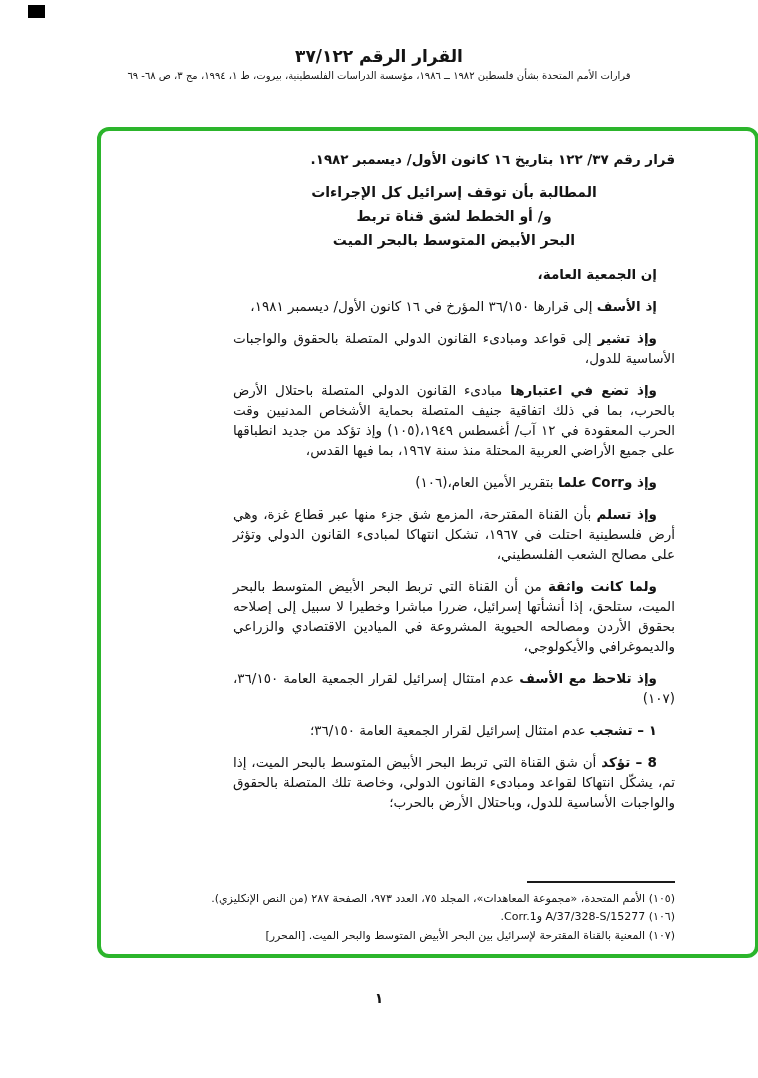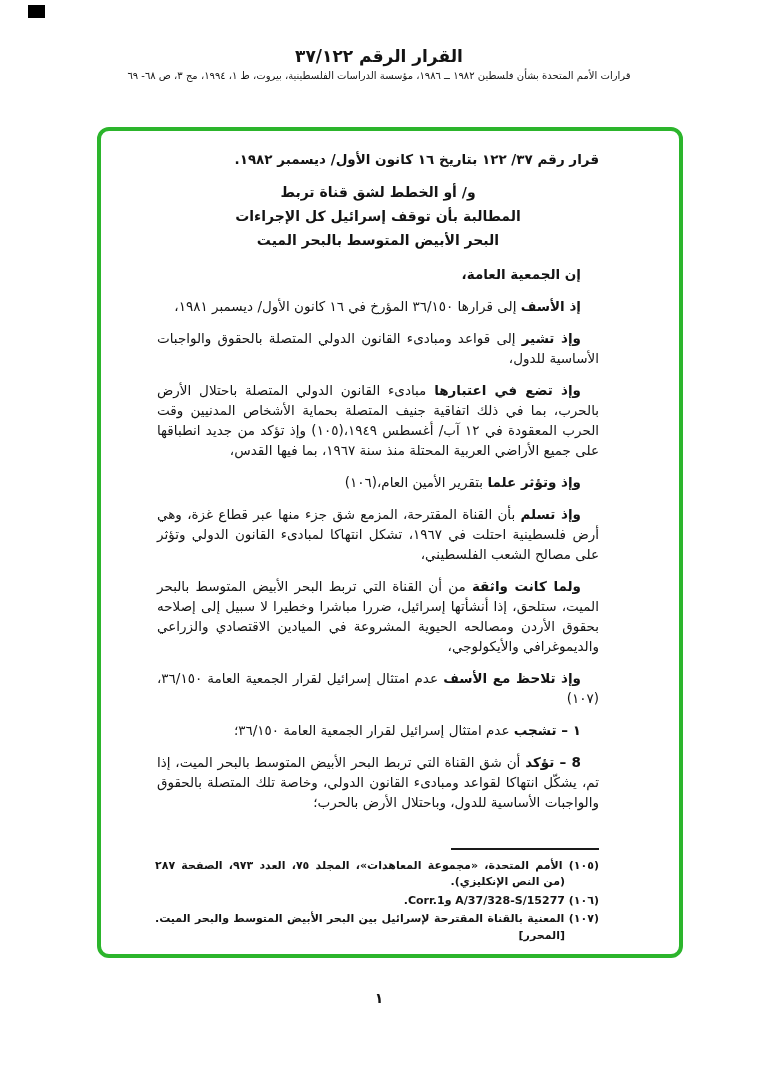--- a/index.html
+++ b/index.html
@@ -13,21 +13,21 @@
   .page { position: relative; width: 758px; height: 1078px; direction: rtl; overflow: hidden; padding-left: 16px; }
 
   .corner-mark { position: absolute; left: 28px; top: 5px; width: 17px; height: 13px; background: #000; }
 
   .page-header { position: absolute; top: 46px; left: 0; right: 0; text-align: center; }
   .header-title { font-weight: bold; font-size: 17px; letter-spacing: 0.5px; }
   .header-subtitle { font-size: 10px; margin-top: 4px; white-space: nowrap; }
 
   .green-frame {
     position: absolute; left: 97px; top: 127px;
-    width: 586px; height: 831px;
+    width: 662px; height: 831px;
     border: 4px solid #2cb52c; border-radius: 12px;
     padding: 14px 54px 10px 54px;
     overflow: hidden;
     background: #ffffff;
   }
   .doc-body { width: 442px; margin-right: 26px; }
 
   .date-line { font-weight: bold; font-size: 13.5px; line-height: 21px; margin: 4px 0 10px; }
   .doc-title { text-align: center; font-weight: bold; font-size: 14px; line-height: 24px; margin: 0 0 12px; }
 
@@ -35,21 +35,21 @@
     margin: 12px 0 6px;
     font-size: 13.5px; line-height: 20px;
     text-align: justify;
     text-indent: 18px;
   }
   .lead { font-weight: bold; }
 
   .fn-block { position: absolute; bottom: 8px; right: 80px; left: 54px; }
   .footnote-rule { width: 148px; height: 0; border-top: 2px solid #1a1a1a; margin: 0 0 8px auto; }
   .footnotes { font-size: 11px; line-height: 16.5px; }
-  .footnote { margin: 0 0 2px; padding-right: 34px; text-indent: -34px; text-align: justify; font-weight: bold; }
+  .footnote { margin: 0 0 2px; padding-right: 34px; text-indent: -34px; text-align: justify; }
   .fn-num { white-space: nowrap; }
 
   .page-number { position: absolute; top: 990px; left: 0; right: 0; text-align: center; font-size: 14px; font-weight: bold; }
 </style>
 </head>
 <body>
 
 <div class="page">
 
   <div class="corner-mark"></div>
@@ -58,30 +58,30 @@
     <div class="header-title">القرار الرقم ٣٧/١٢٢</div>
     <div class="header-subtitle">قرارات الأمم المتحدة بشأن فلسطين ١٩٨٢ ــ ١٩٨٦، مؤسسة الدراسات الفلسطينية، بيروت، ط ١، ١٩٩٤، مج ٣، ص ٦٨- ٦٩</div>
   </header>
 
   <div class="green-frame">
     <div class="doc-body">
 
       <div class="date-line">قرار رقم ٣٧/ ١٢٢ بتاريخ ١٦ كانون الأول/ ديسمبر ١٩٨٢.</div>
 
       <div class="doc-title">
+        <div>المطالبة بأن توقف إسرائيل كل الإجراءات</div>
         <div>و/ أو الخطط لشق قناة تربط</div>
-        <div>المطالبة بأن توقف إسرائيل كل الإجراءات</div>
         <div>البحر الأبيض المتوسط بالبحر الميت</div>
       </div>
 
       <p class="para"><span class="lead">إن الجمعية العامة،</span><span></span></p>
       <p class="para"><span class="lead">إذ الأسف</span><span> إلى قرارها ٣٦/١٥٠ المؤرخ في ١٦ كانون الأول/ ديسمبر ١٩٨١،</span></p>
       <p class="para"><span class="lead">وإذ تشير</span><span> إلى قواعد ومبادىء القانون الدولي المتصلة بالحقوق والواجبات الأساسية للدول،</span></p>
       <p class="para"><span class="lead">وإذ تضع في اعتبارها</span><span> مبادىء القانون الدولي المتصلة باحتلال الأرض بالحرب، بما في ذلك اتفاقية جنيف المتصلة بحماية الأشخاص المدنيين وقت الحرب المعقودة في ١٢ آب/ أغسطس ١٩٤٩،(١٠٥) وإذ تؤكد من جديد انطباقها على جميع الأراضي العربية المحتلة منذ سنة ١٩٦٧، بما فيها القدس،</span></p>
-      <p class="para"><span class="lead">وإذ وتؤثر علما</span><span> بتقرير الأمين العام،(١٠٦)</span></p>
+      <p class="para"><span class="lead">وإذ وCorr علما</span><span> بتقرير الأمين العام،(١٠٦)</span></p>
       <p class="para"><span class="lead">وإذ تسلم</span><span> بأن القناة المقترحة، المزمع شق جزء منها عبر قطاع غزة، وهي أرض فلسطينية احتلت في ١٩٦٧، تشكل انتهاكا لمبادىء القانون الدولي وتؤثر على مصالح الشعب الفلسطيني،</span></p>
       <p class="para"><span class="lead">ولما كانت واثقة</span><span> من أن القناة التي تربط البحر الأبيض المتوسط بالبحر الميت، ستلحق، إذا أنشأتها إسرائيل، ضررا مباشرا وخطيرا لا سبيل إلى إصلاحه بحقوق الأردن ومصالحه الحيوية المشروعة في الميادين الاقتصادي والزراعي والديموغرافي والأيكولوجي،</span></p>
       <p class="para"><span class="lead">وإذ تلاحظ مع الأسف</span><span> عدم امتثال إسرائيل لقرار الجمعية العامة ٣٦/١٥٠،(١٠٧)</span></p>
       <p class="para"><span class="lead">١ – تشجب</span><span> عدم امتثال إسرائيل لقرار الجمعية العامة ٣٦/١٥٠؛</span></p>
       <p class="para"><span class="lead">8 – تؤكد</span><span> أن شق القناة التي تربط البحر الأبيض المتوسط بالبحر الميت، إذا تم، يشكّل انتهاكا لقواعد ومبادىء القانون الدولي، وخاصة تلك المتصلة بالحقوق والواجبات الأساسية للدول، وباحتلال الأرض بالحرب؛</span></p>
 
     </div>
 
     <div class="fn-block">
       <div class="footnote-rule"></div>

